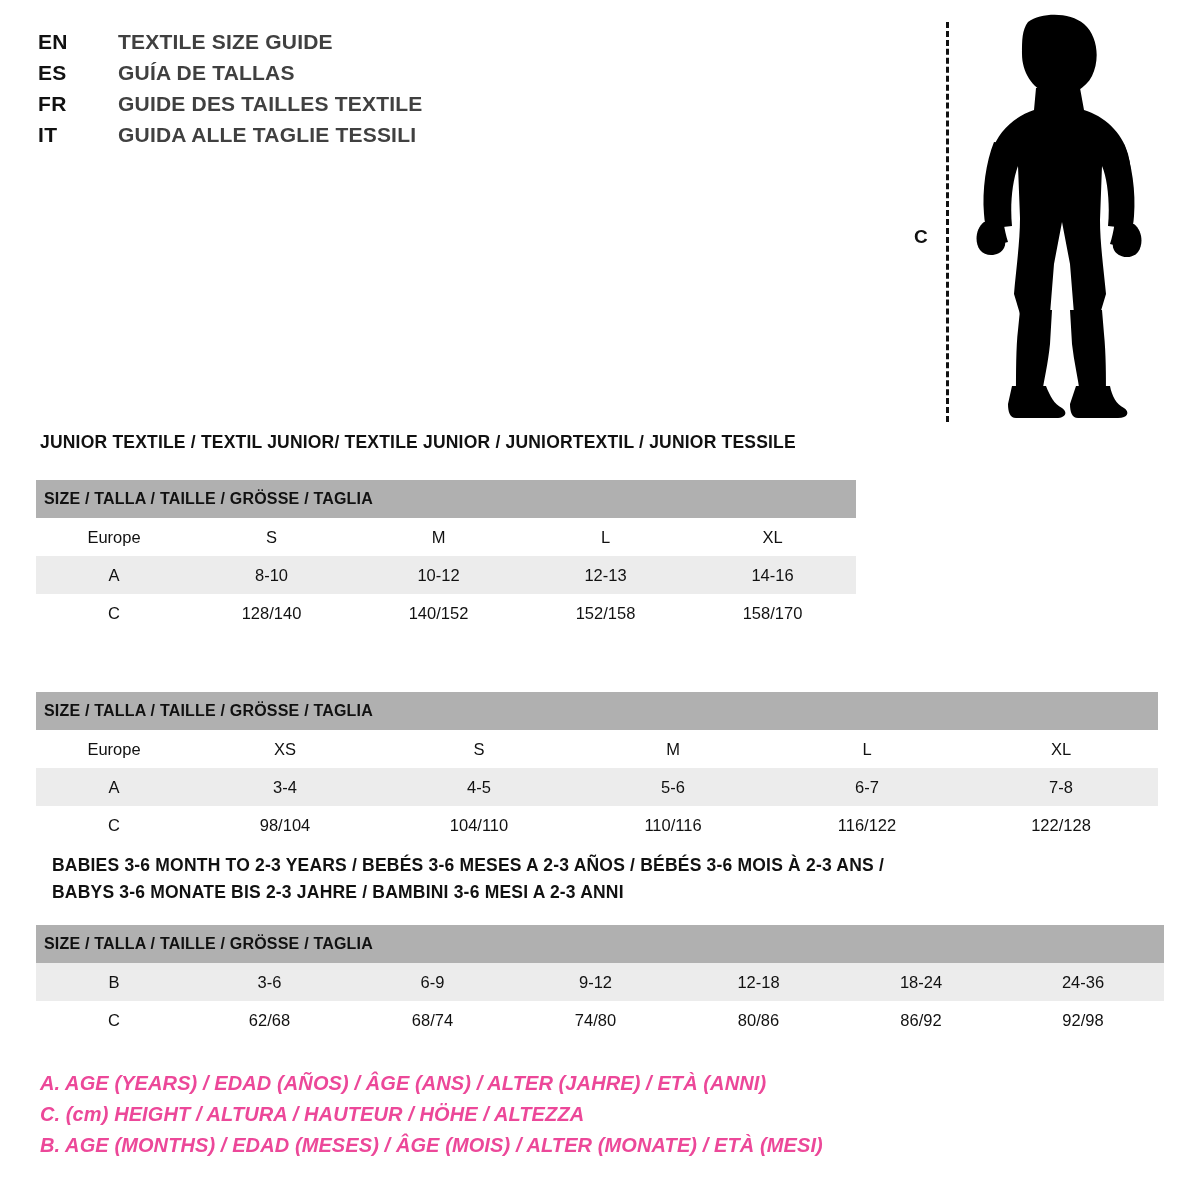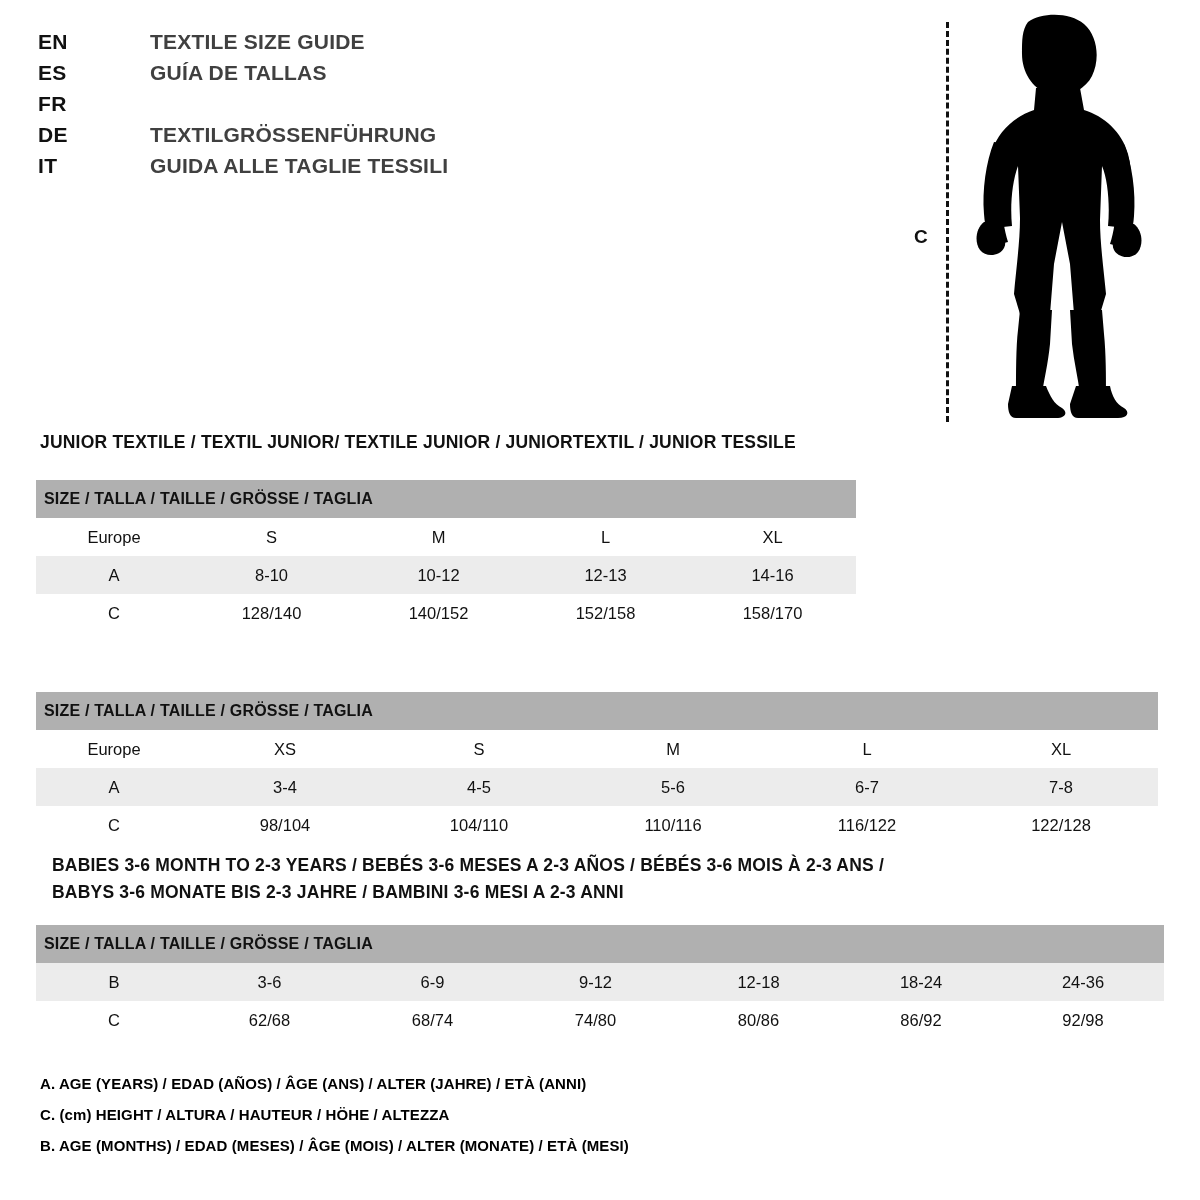--- a/index.html
+++ b/index.html
@@ -19,21 +19,20 @@
   
   .lang-block {
     position: absolute;
     left: 38px; top: 30px;
     width: 560px;
   }
   .lang-row {
     display: flex;
     align-items: baseline;
     height: 31px;
-    gap: 32px;
   }
   .lang-code {
     width: 80px;
     font-size: 21px;
     font-weight: bold;
     letter-spacing: 0.3px;
     color: #111;
   }
   .lang-title {
     font-size: 21px;
@@ -122,49 +121,47 @@
     font-weight: normal;
   }
 
   
   .footnotes {
     position: absolute;
     left: 40px; top: 1068px;
     width: 900px;
   }
   .footnote {
-    font-size: 15px;
+    font-size: 20px;
     font-weight: bold;
     letter-spacing: 0.1px;
-    color: #000000;
+    color: #ec4899;
     height: 31px;
     line-height: 31px;
     white-space: nowrap;
+    font-style: italic;
   }
 </style>
 </head>
 <body>
 
 <div class="page">
 
   <div class="lang-block">
     <div class="lang-row">
       <span class="lang-code">EN</span>
       <span class="lang-title">TEXTILE SIZE GUIDE</span>
     </div>
     <div class="lang-row">
       <span class="lang-code">ES</span>
       <span class="lang-title">GUÍA DE TALLAS</span>
     </div>
     <div class="lang-row">
       <span class="lang-code">FR</span>
-    </div>
-    <div class="lang-row">
-      <span class="lang-code">DE</span>
-      <span class="lang-title">TEXTILGRÖSSENFÜHRUNG</span>
+      <span class="lang-title">GUIDE DES TAILLES TEXTILE</span>
     </div>
     <div class="lang-row">
       <span class="lang-code">IT</span>
       <span class="lang-title">GUIDA ALLE TAGLIE TESSILI</span>
     </div>
   </div>
 
   <div class="figure-wrap">
     <span class="measure-label">C</span>
     <div class="measure-line"></div>

